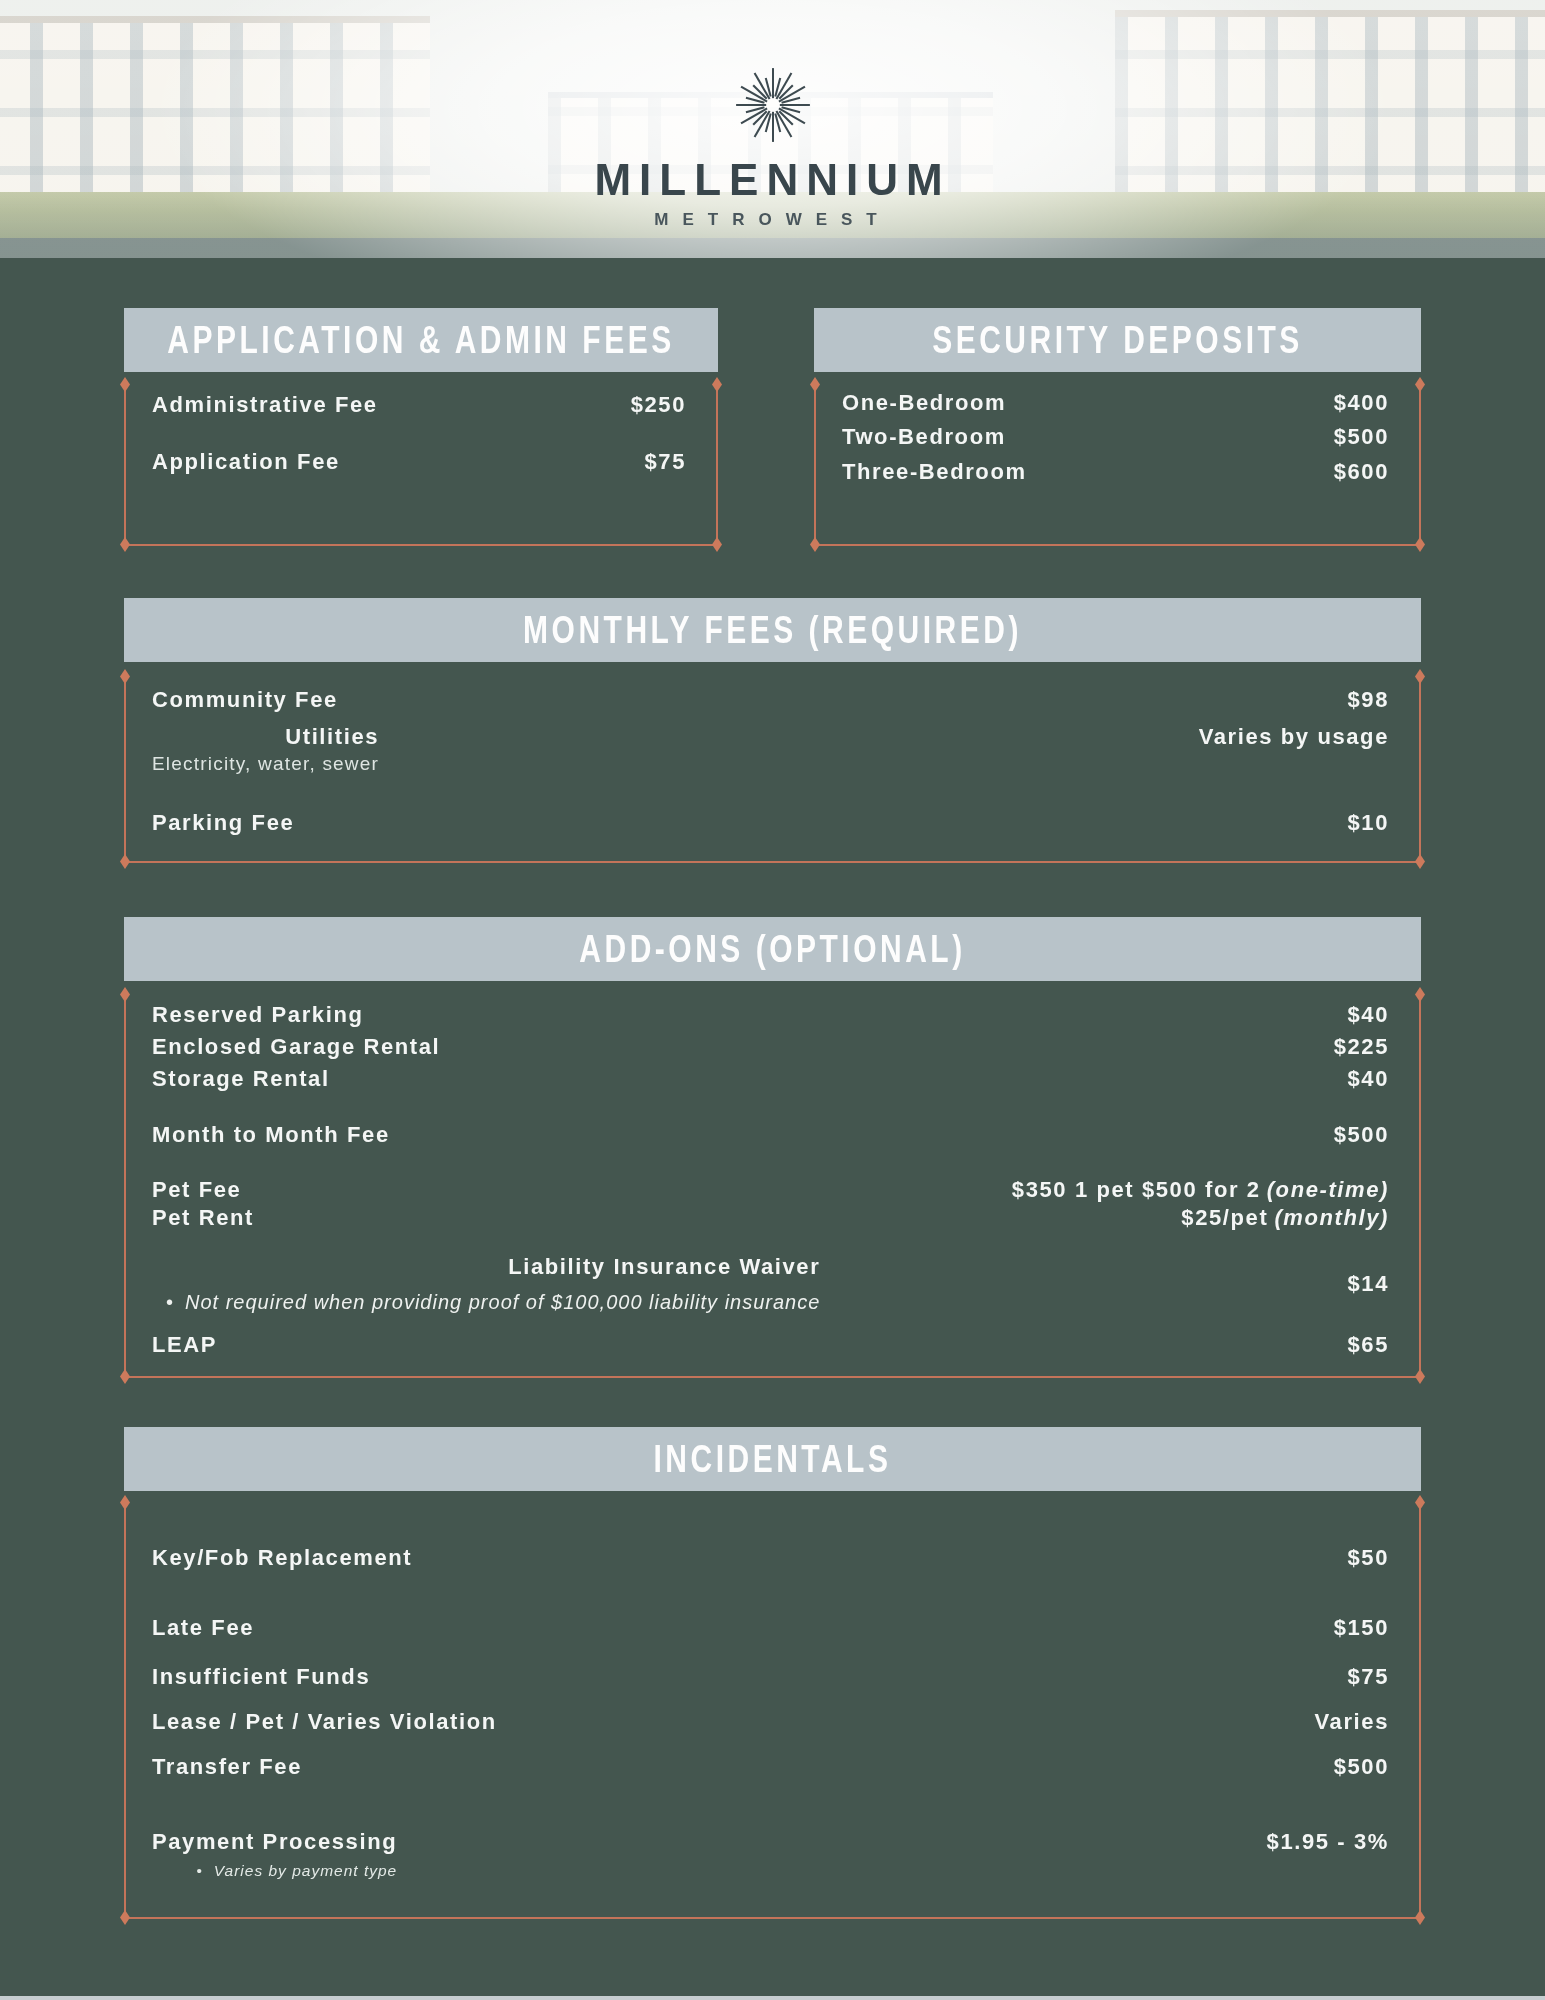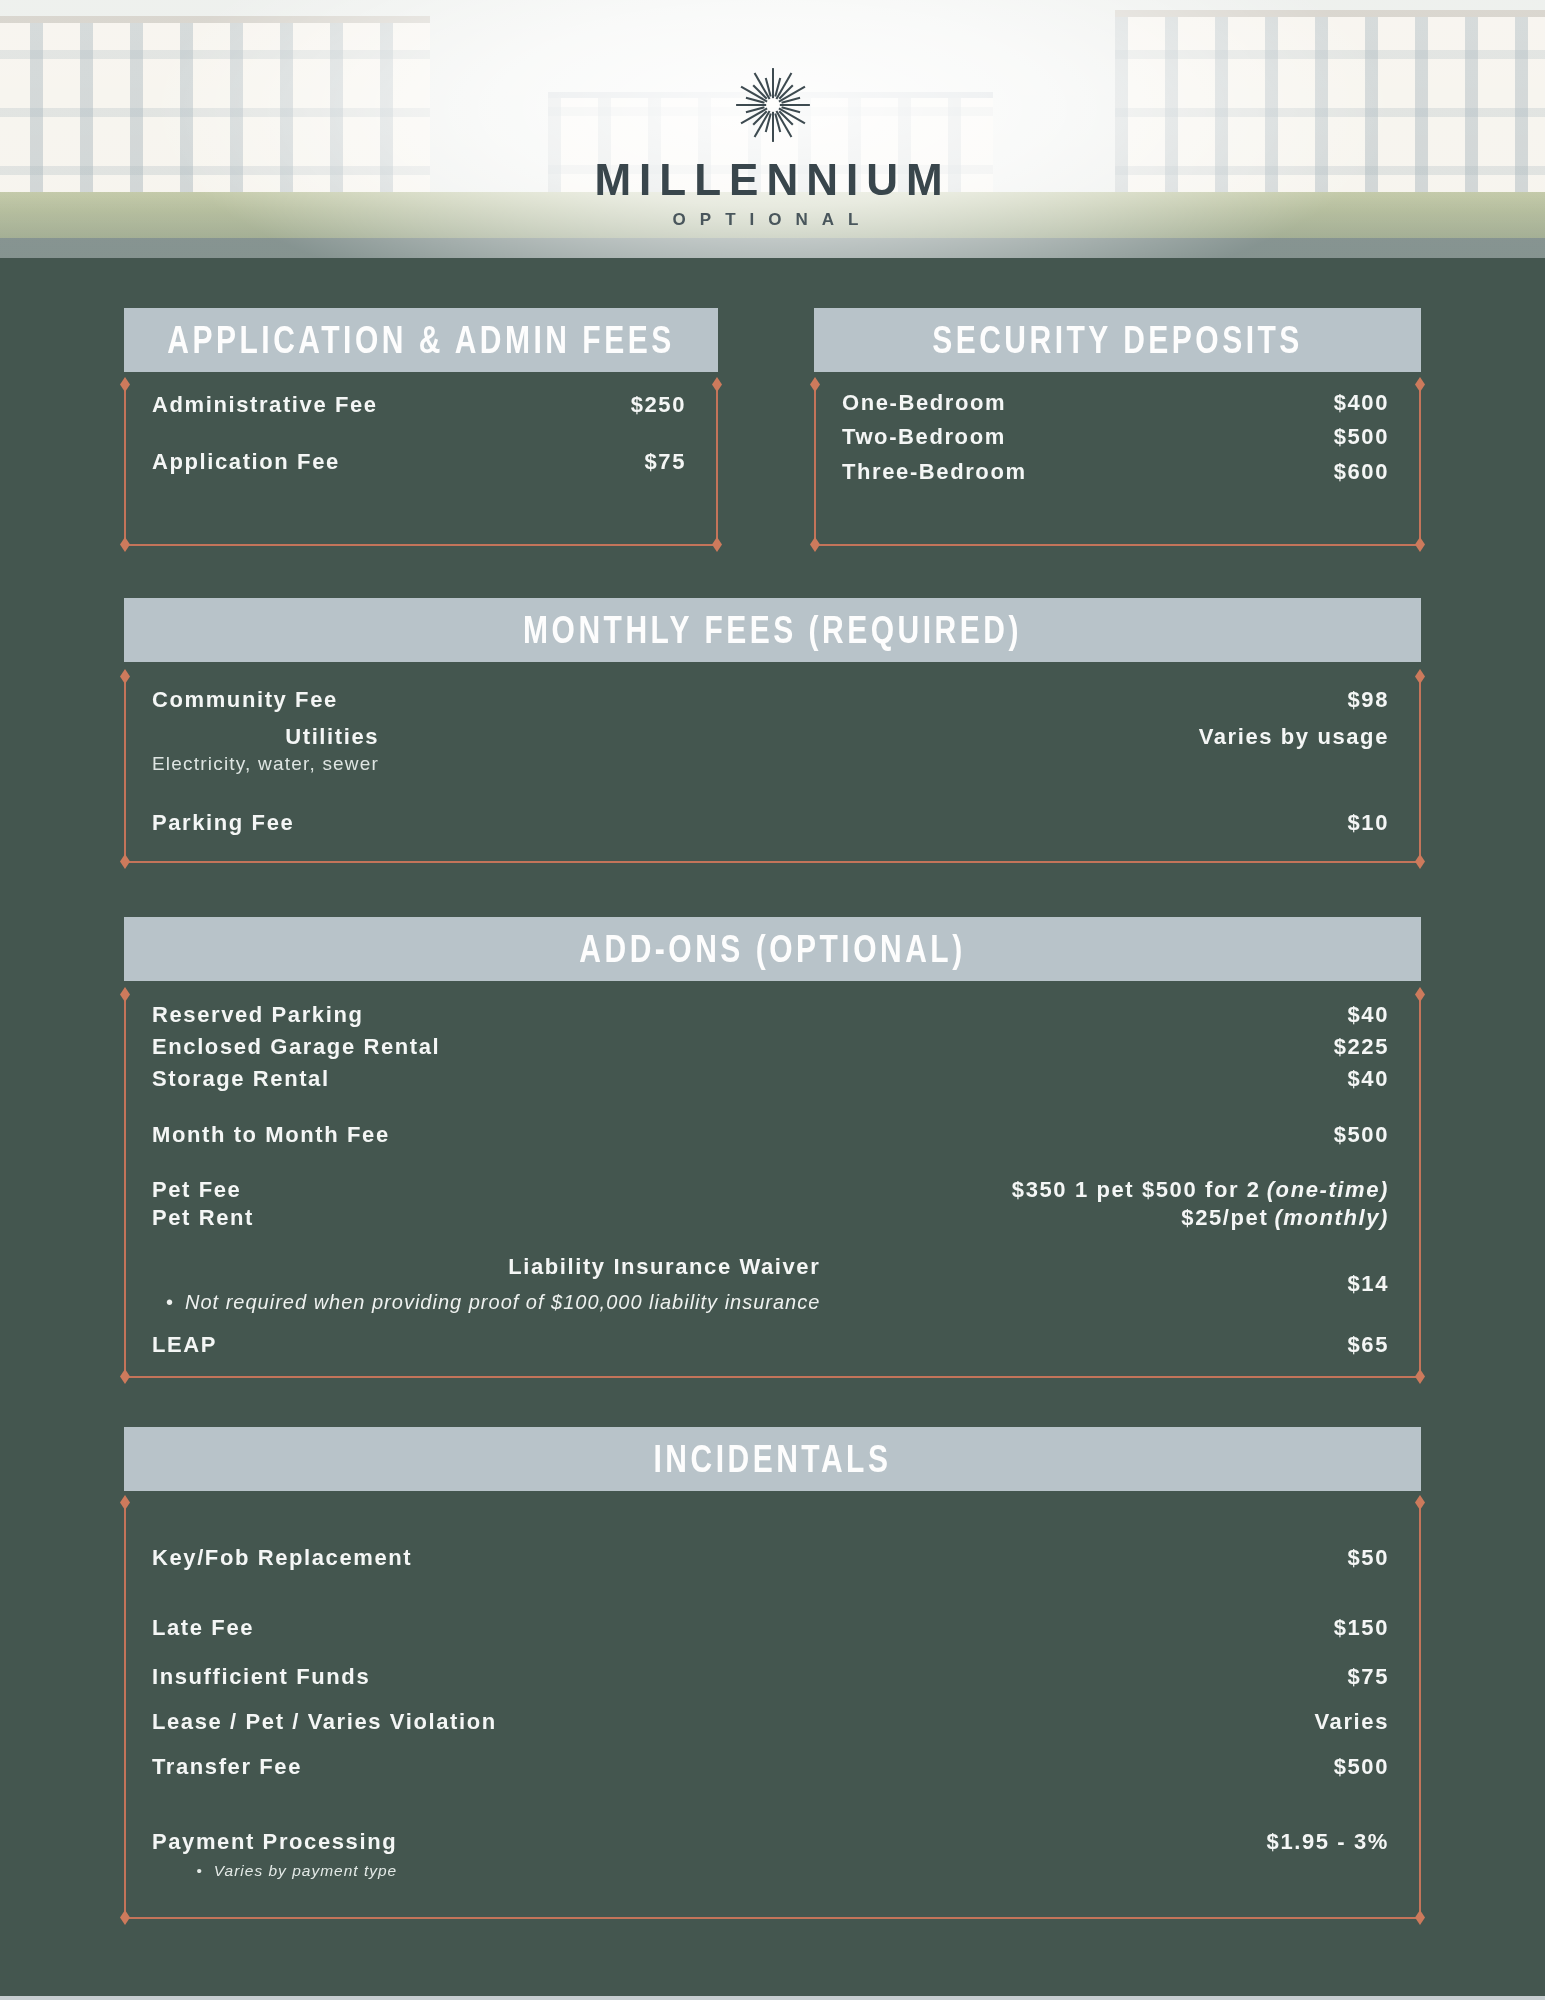--- a/index.html
+++ b/index.html
@@ -90,21 +90,21 @@
           <use href="#rays" transform="rotate(150,60,60)"></use>
           <use href="#rays" transform="rotate(180,60,60)"></use>
           <use href="#rays" transform="rotate(210,60,60)"></use>
           <use href="#rays" transform="rotate(240,60,60)"></use>
           <use href="#rays" transform="rotate(270,60,60)"></use>
           <use href="#rays" transform="rotate(300,60,60)"></use>
           <use href="#rays" transform="rotate(330,60,60)"></use>
         </g>
       </svg>
       <div class="brand">MILLENNIUM</div>
-      <div class="brand-sub">OPTIONAL</div>
+      <div class="brand-sub">METROWEST</div>
     </div>
   </header>
 
   <section class="sec" style="left:124px;top:308px;width:594px;height:238px;">
     <div class="bar">
       <span class="bar-title">APPLICATION &amp; ADMIN FEES</span>
     </div>
     <div class="frame" style="top:77px;height:161px;">
       <i class="dm dm-tl"></i>
       <i class="dm dm-tr"></i>

